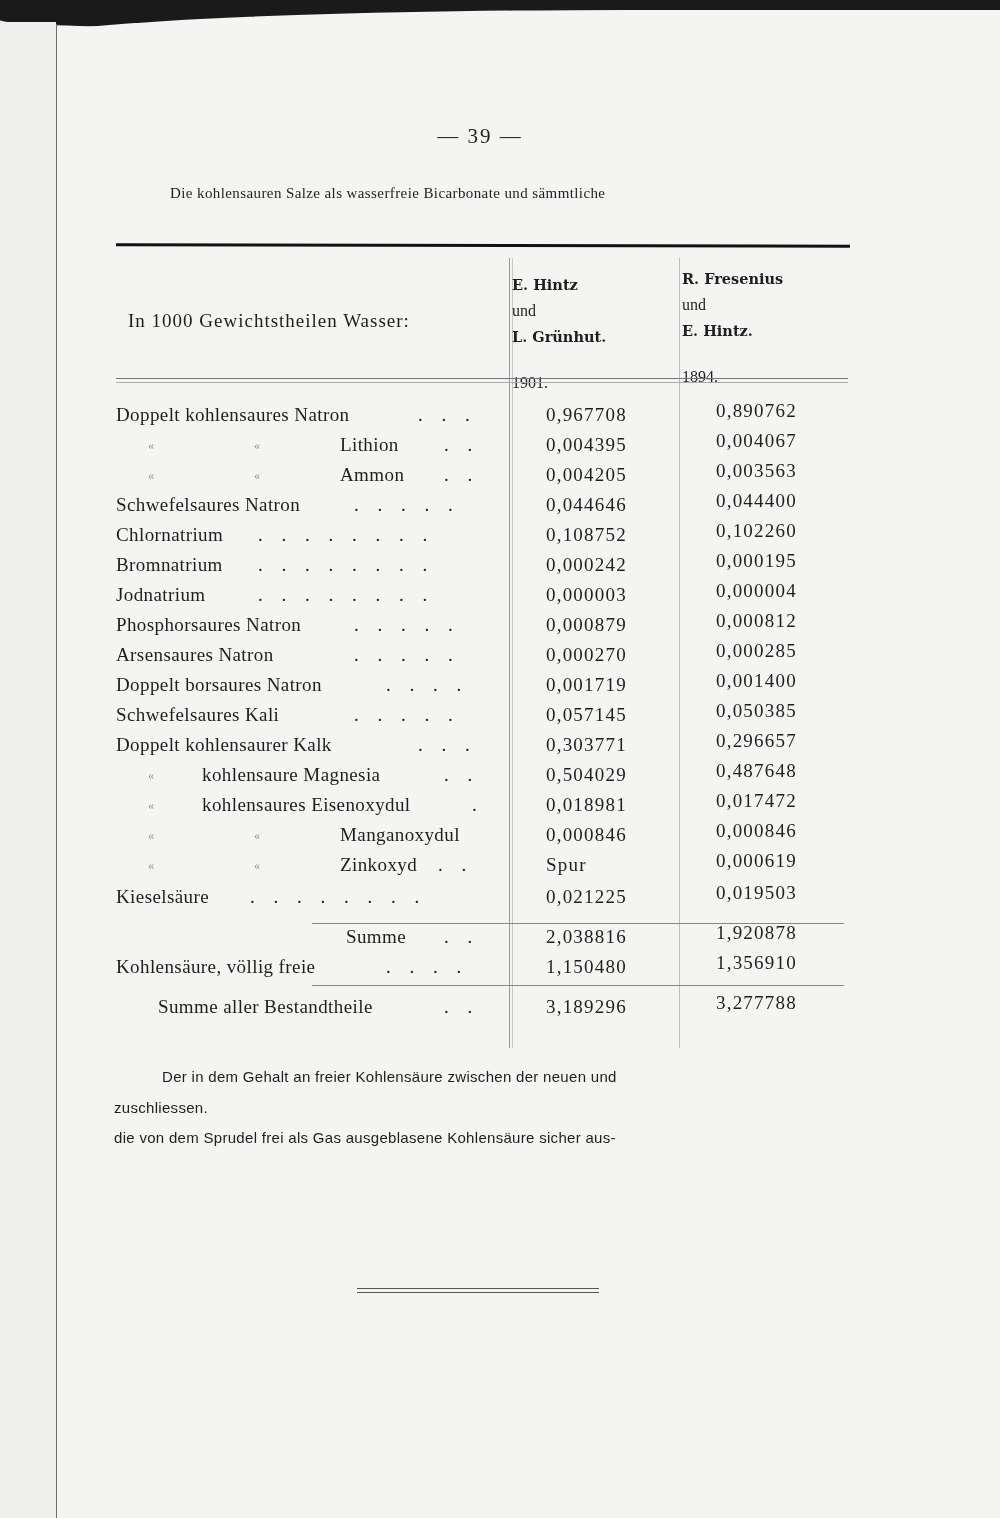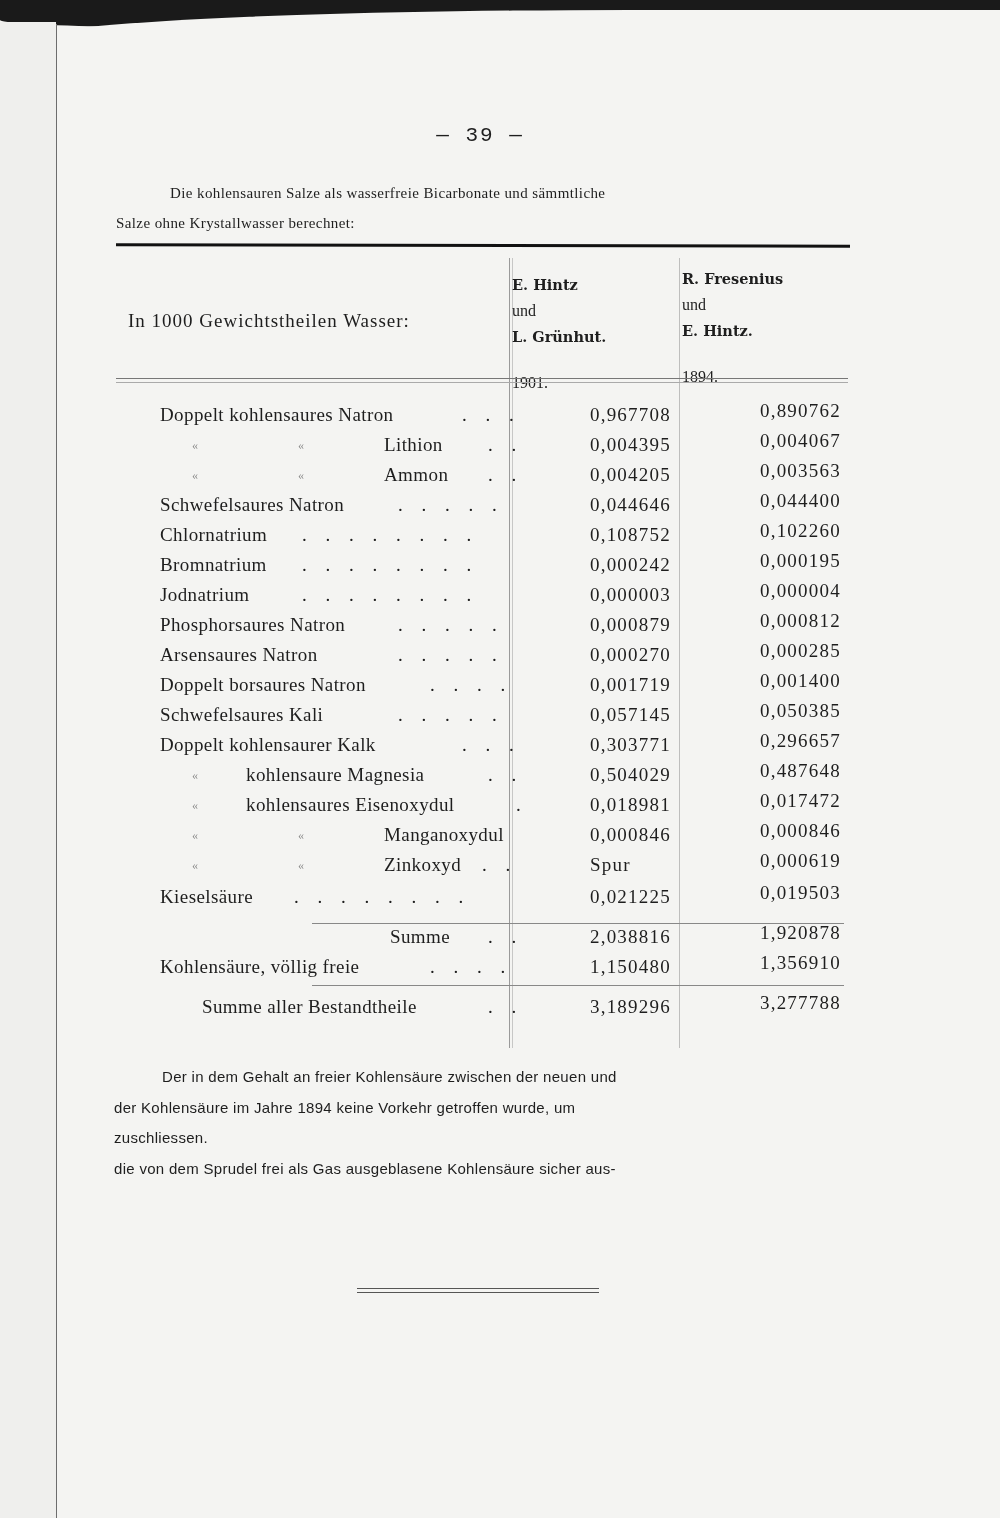--- a/index.html
+++ b/index.html
@@ -21,21 +21,21 @@
     .page-fold {
       position: absolute; left: 56px; top: 24px; width: 1px; height: 1494px;
       background: #6d6d6d;
     }
     .left-strip {
       position: absolute; left: 0; top: 22px; width: 56px; height: 1496px;
       background: #efefed;
     }
     .page-number {
       position: absolute; top: 124px; left: 0; width: 960px; text-align: center;
-      font-family: Liberation Mono, monospace; font-size: 21px; letter-spacing: 2px;
+      font-family: Liberation Serif, serif; font-size: 21px; letter-spacing: 2px;
     }
     .intro {
       position: absolute; left: 116px; top: 178px; width: 740px;
       font-family: "Liberation Serif", serif; font-size: 15px; line-height: 30px;
       letter-spacing: 0.4px;
     }
     .intro .indent { padding-left: 54px; }
     .rule-thick {
       position: absolute; left: 116px; top: 244px; width: 734px; height: 3px;
       background: #111; transform: rotate(0.1deg);
@@ -52,21 +52,21 @@
     }
     .col-head {
       position: absolute; text-align: left; width: 170px;
       font-size: 15px; line-height: 26px;
     }
     .col-head .name { font-family: "DejaVu Serif", serif; font-weight: bold; font-size: 14.5px; }
     .col-head .und { font-family: "Liberation Serif", serif; font-size: 16px; }
     .col-head .year { font-family: "Liberation Serif", serif; font-size: 16px; margin-top: 20px; }
     .row {
       position: absolute; left: 116px; width: 740px; height: 30px;
-      font-family: "Liberation Serif", serif; font-size: 19px; margin-left: 44px;
+      font-family: "Liberation Serif", serif; font-size: 19px;
     }
     .row .label { position: absolute; left: 0; top: 0; white-space: pre; letter-spacing: 0.4px; }
     .row .dots { position: absolute; top: 0; white-space: pre; letter-spacing: 7px; }
     .row .v1 { position: absolute; left: 430px; width: 125px; text-align: left; top: 0; letter-spacing: 1.2px; }
     .row .v2 { position: absolute; left: 600px; width: 125px; top: -4px; letter-spacing: 1.2px; }
     .ditto { color: #8a8a8a; font-size: 12px; position: absolute; top: 4px; }
     .para {
       position: absolute; left: 114px; top: 1062px; width: 730px;
       font-family: Liberation Sans, sans-serif; font-size: 15px; line-height: 30.5px;
       text-align: justify; letter-spacing: 0.3px;
@@ -81,21 +81,20 @@
 
 <div class="scan-top"></div>
 <div class="scan-top-curve"></div>
 <div class="left-strip"></div>
 <div class="page-fold"></div>
 
 <div class="page-number">— 39 —</div>
 
 <div class="intro">
   <div class="indent">Die kohlensauren Salze als wasserfreie Bicarbonate und sämmtliche</div>
-  <div>Salze ohne Krystallwasser berechnet:</div>
 </div>
 
 <div class="rule-thick"></div>
 
 <div class="vline" style="left:509px; top:258px; height:790px;"></div>
 <div class="vline" style="left:512px; top:258px; height:790px; opacity:0.5;"></div>
 <div class="vline" style="left:679px; top:258px; height:790px; opacity:0.6;"></div>
 
 <div class="head-label">In 1000 Gewichtstheilen Wasser:</div>
 
@@ -247,19 +246,18 @@
 
 <div class="row" style="top:996px;">
   <span class="label" style="left:42px;">Summe aller Bestandtheile</span>
   <span class="dots" style="left:328px;">. .</span>
   <span class="v1">3,189296</span>
   <span class="v2">3,277788</span>
 </div>
 
 <div class="para">
   <div class="indent">Der in dem Gehalt an freier Kohlensäure zwischen der neuen und</div>
-  <div>der Kohlensäure im Jahre 1894 keine Vorkehr getroffen wurde, um</div>
   <div>zuschliessen.</div>
   <div>die von dem Sprudel frei als Gas ausgeblasene Kohlensäure sicher aus-</div>
 </div>
 
 <div class="end-rule" style="top:1288px;"></div>
 <div class="end-rule" style="top:1292px;"></div>
 
 </body></html>

